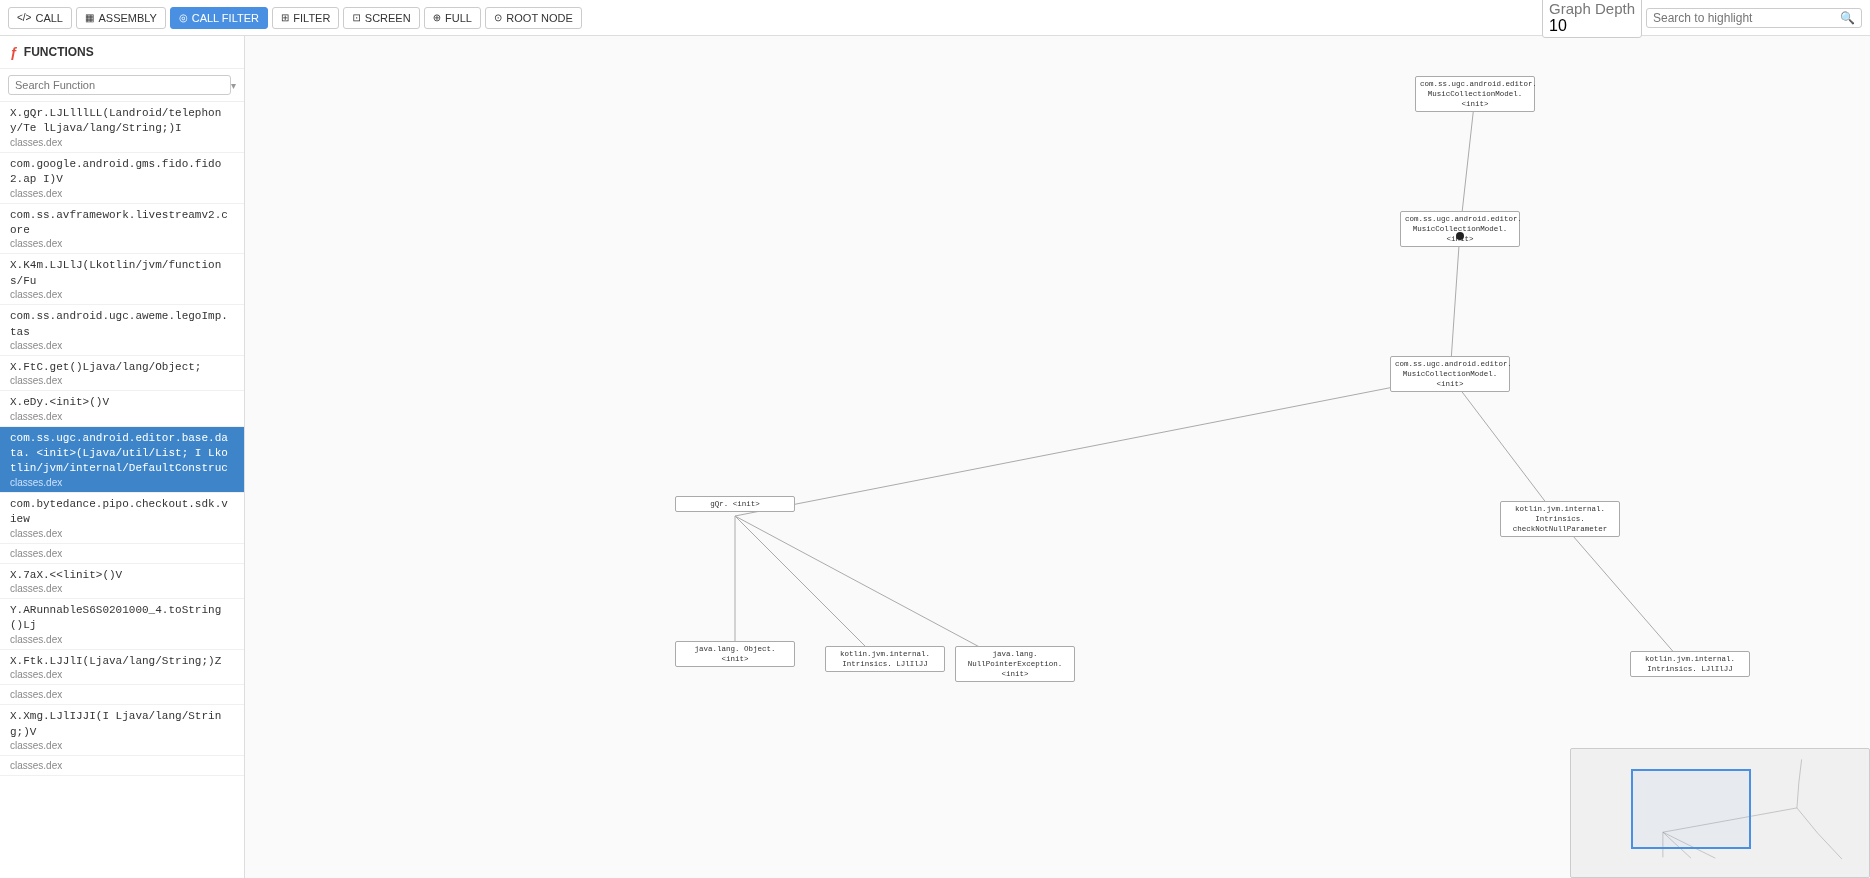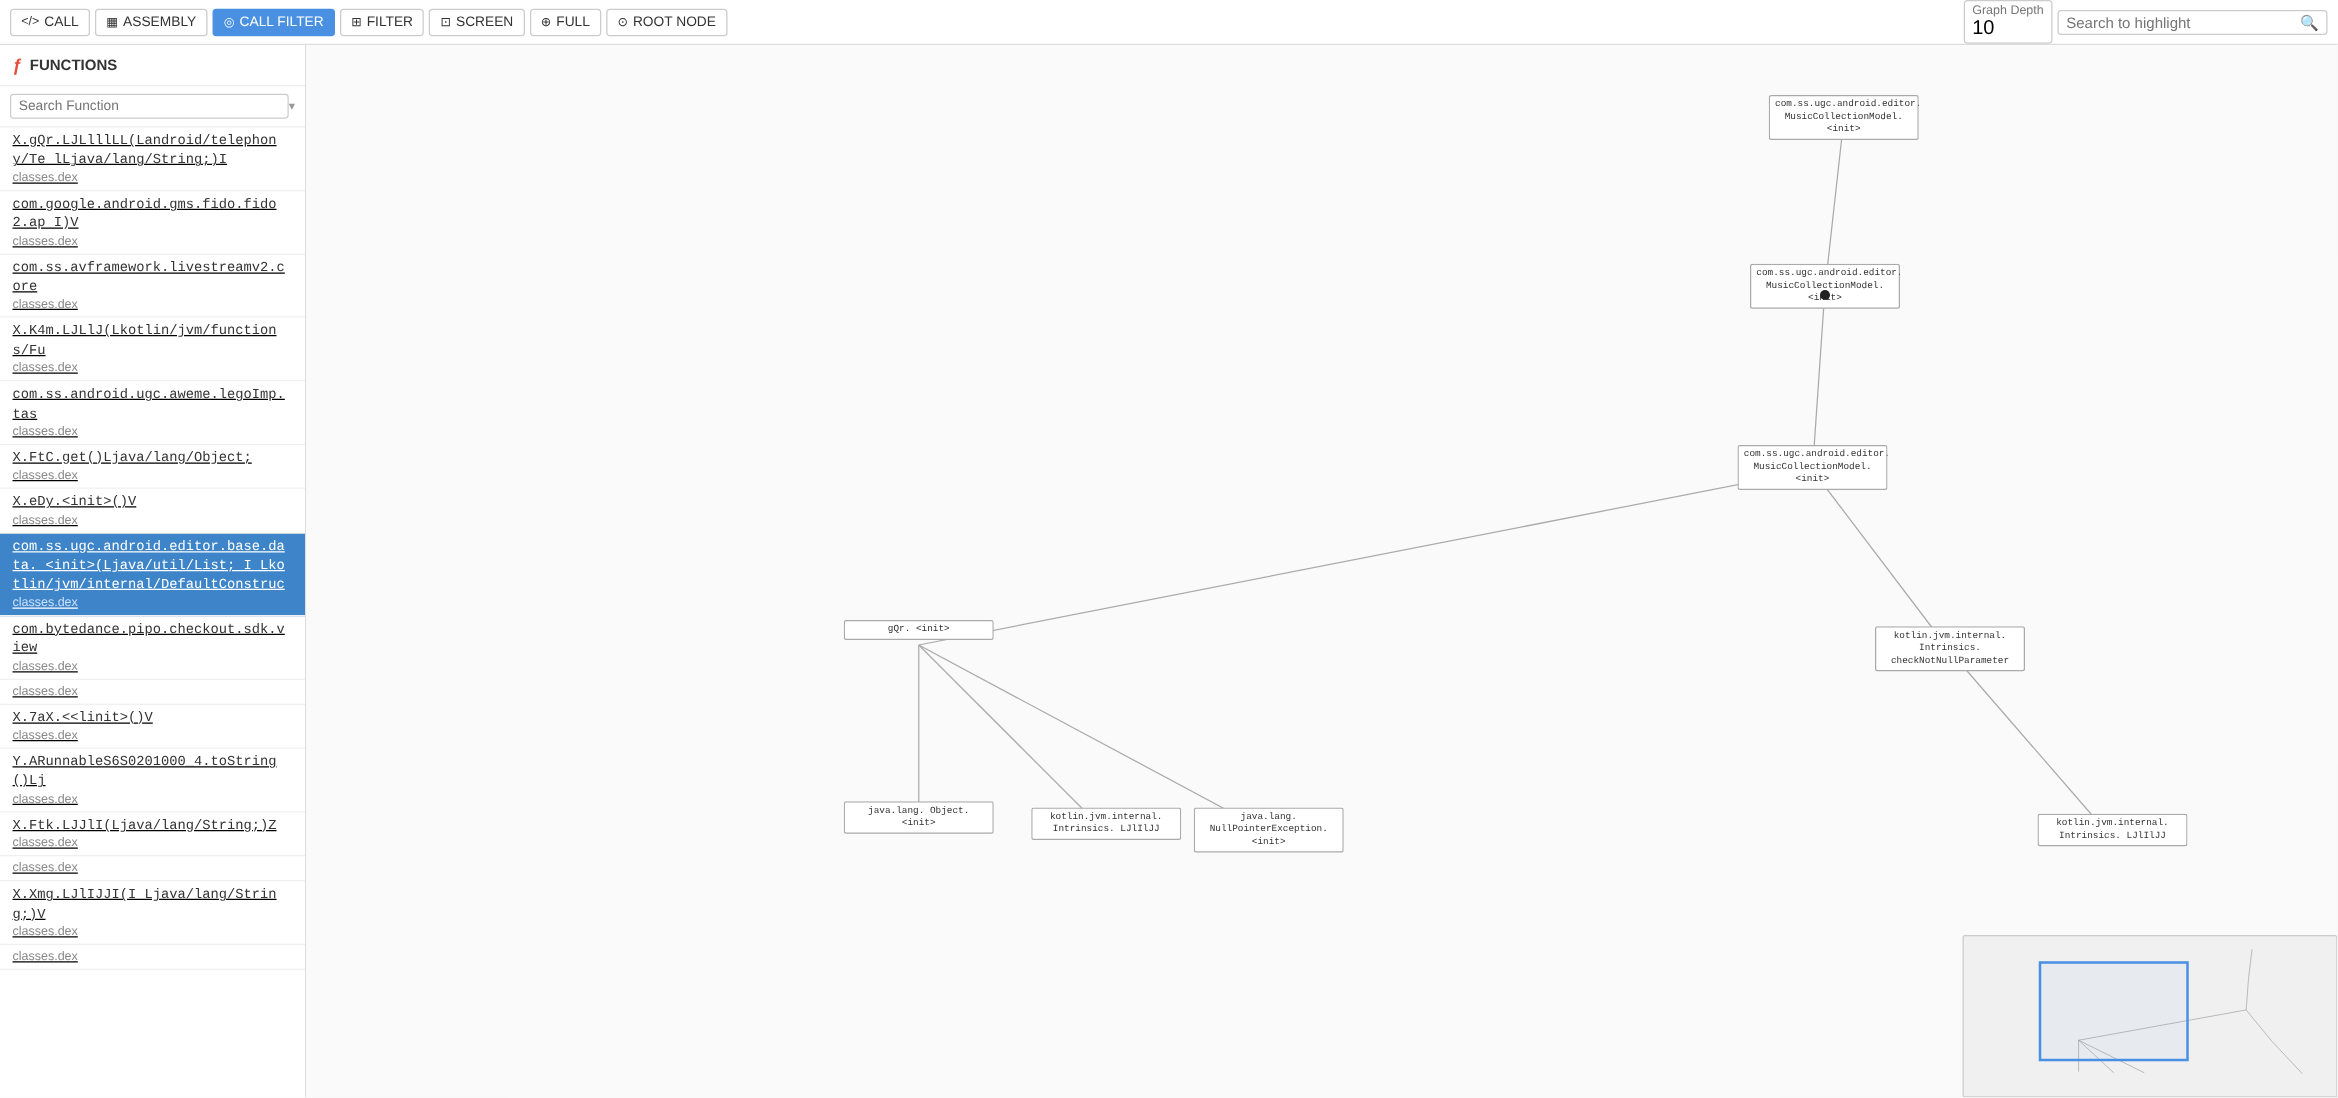--- a/index.html
+++ b/index.html
@@ -128,21 +128,20 @@
       cursor: pointer;
     }
     .sidebar-list {
       overflow-y: auto;
       flex: 1;
     }
     .sidebar-item {
       padding: 4px 10px 2px;
       cursor: pointer;
       border-bottom: 1px solid #f0f0f0;
-      text-decoration: underline;
     }
     .sidebar-item.active {
       background: #3d85c8;
       color: #fff;
     }
     .sidebar-item.active .item-sub {
       color: #cce0ff;
     }
     .item-main {
       font-size: 11px;
@@ -228,21 +227,21 @@
     <span class="toolbar-icon">⊕</span>
     <span>FULL</span>
   </button>
   <button class="toolbar-btn">
     <span class="toolbar-icon">⊙</span>
     <span>ROOT NODE</span>
   </button>
 
   <div class="graph-depth-container">
     <div style="border:1px solid #ccc; border-radius:3px; padding:2px 6px; display:flex; flex-direction:column; align-items:flex-start; background:#fff;">
-      <span style="font-size:10px; color:#777;">Graph Depth</span>
+      <span style="font-size:15px; color:#777;">Graph Depth</span>
       <input class="graph-depth-input" type="text" style="border: none; outline: none; width: 40px; font-size: 16px; padding: 0px;" value="10">
     </div>
     <div class="search-highlight-container">
       <input class="search-highlight-input" type="text" placeholder="Search to highlight" style="">
       <span class="search-icon">🔍</span>
     </div>
   </div>
 </div>
 
 <div class="main-layout">

